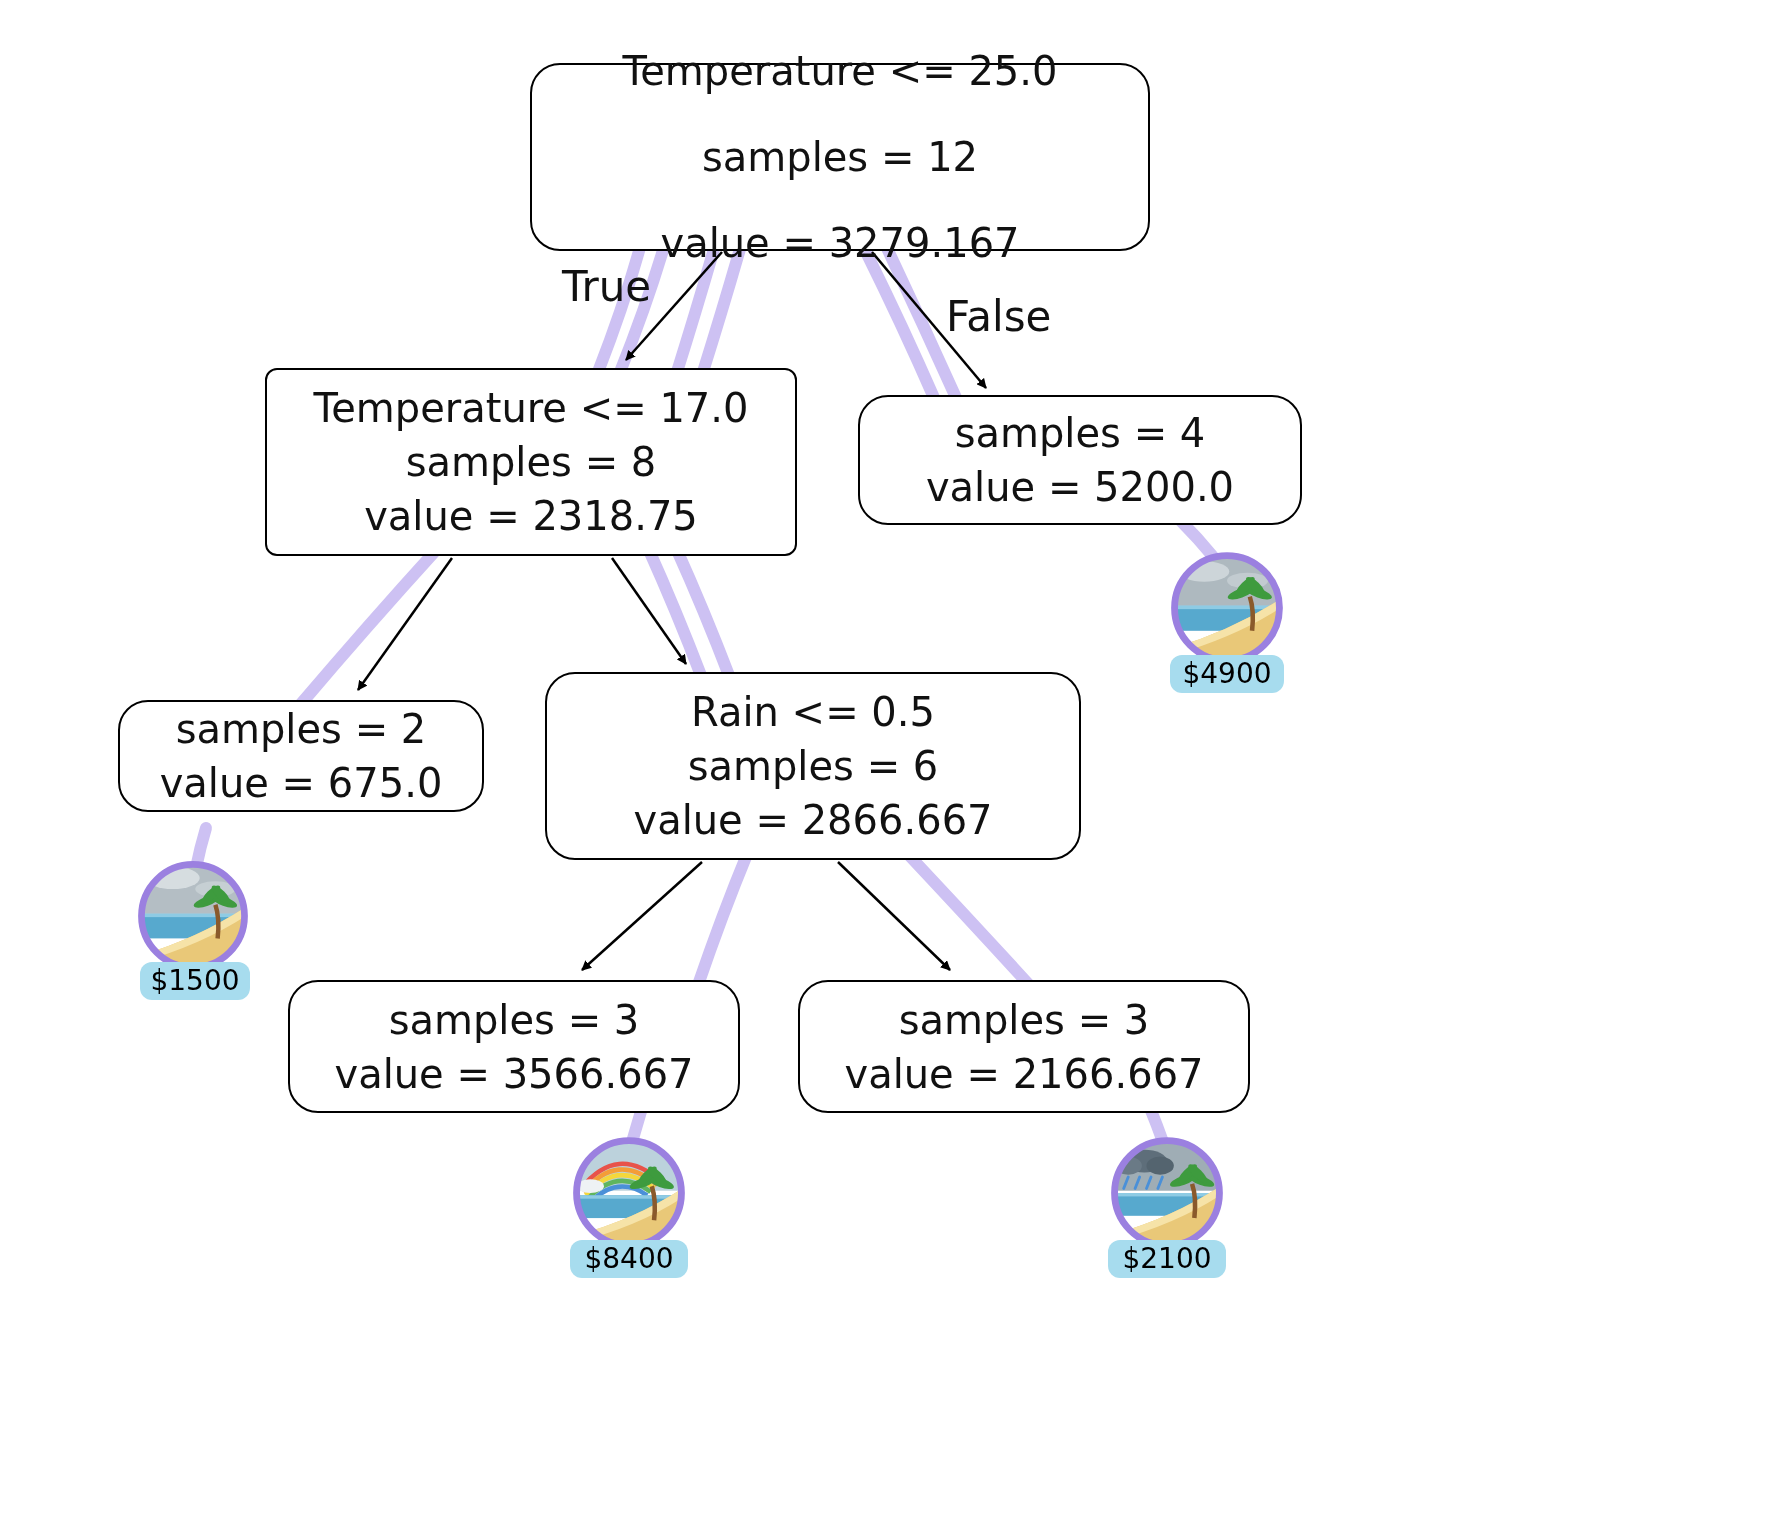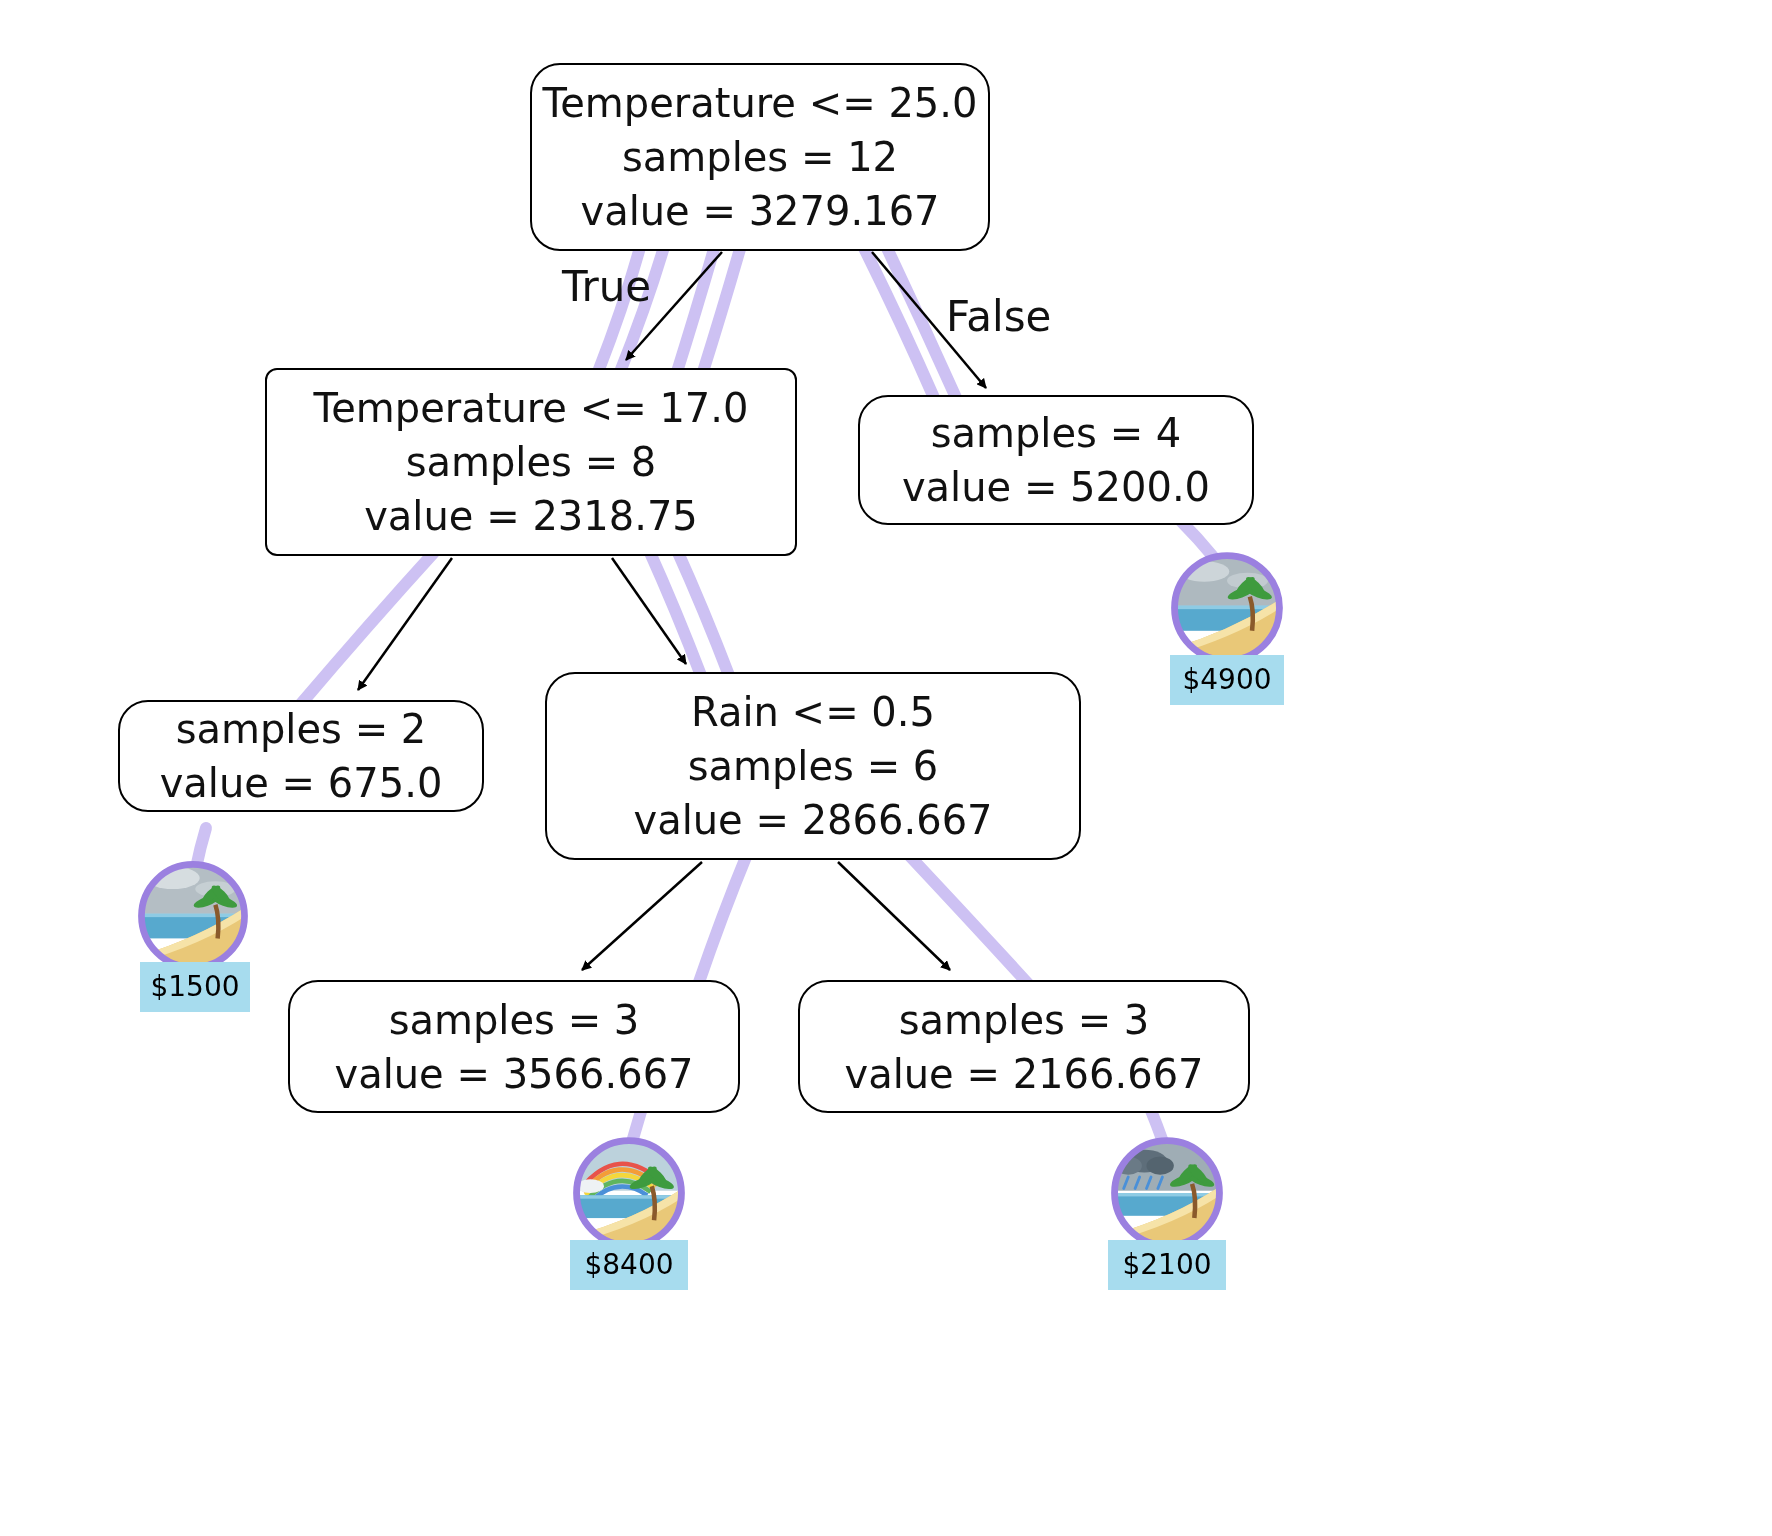--- a/index.html
+++ b/index.html
@@ -40,21 +40,22 @@
     z-index:4;
   }
   .price{
     position:absolute;
     background:#a7dcee;
     color:#000;
     font-size:28px;
     line-height:36px;
     text-align:center;
     z-index:5;
-    padding:7px 0;
+    padding:1px 0;
+    border-radius:12px;
   }
 </style>
 </head>
 <body>
 
 <div id="canvas">
 
   <svg id="edge-layer" viewBox="0 0 1772 1536">
     <defs>
       <marker id="arrow" markerWidth="12" markerHeight="10" refX="9" refY="5" orient="auto" markerUnits="userSpaceOnUse">
@@ -90,36 +91,36 @@
     <g stroke="#000000" stroke-width="2.5" fill="none">
       <path d="M722,252 L626,360" marker-end="url(#arrow)"></path>
       <path d="M872,252 L986,388" marker-end="url(#arrow)"></path>
       <path d="M452,558 L358,690" marker-end="url(#arrow)"></path>
       <path d="M612,558 L686,664" marker-end="url(#arrow)"></path>
       <path d="M702,862 L582,970" marker-end="url(#arrow)"></path>
       <path d="M838,862 L950,970" marker-end="url(#arrow)"></path>
     </g>
   </svg>
 
-  <div class="node" style="left:530px;top:63px;width:460px;height:188px;">
+  <div class="node" style="left:530px;top:63px;width:620px;height:188px;gap:32px;">
     <div class="nline">Temperature &lt;= 25.0</div>
     <div class="nline">samples = 12</div>
     <div class="nline">value = 3279.167</div>
   </div>
 
   <div class="edge-label" style="left:562px;top:262px;">True</div>
   <div class="edge-label" style="left:946px;top:292px;">False</div>
 
   <div class="node" style="left:265px;top:368px;width:532px;height:188px;border-radius:12px;">
     <div class="nline">Temperature &lt;= 17.0</div>
     <div class="nline">samples = 8</div>
     <div class="nline">value = 2318.75</div>
   </div>
 
-  <div class="node" style="left:858px;top:395px;width:396px;height:130px;">
+  <div class="node" style="left:858px;top:395px;width:444px;height:130px;">
     <div class="nline">samples = 4</div>
     <div class="nline">value = 5200.0</div>
   </div>
 
   <div class="node" style="left:118px;top:700px;width:366px;height:112px;">
     <div class="nline">samples = 2</div>
     <div class="nline">value = 675.0</div>
   </div>
 
   <div class="node" style="left:545px;top:672px;width:536px;height:188px;">

